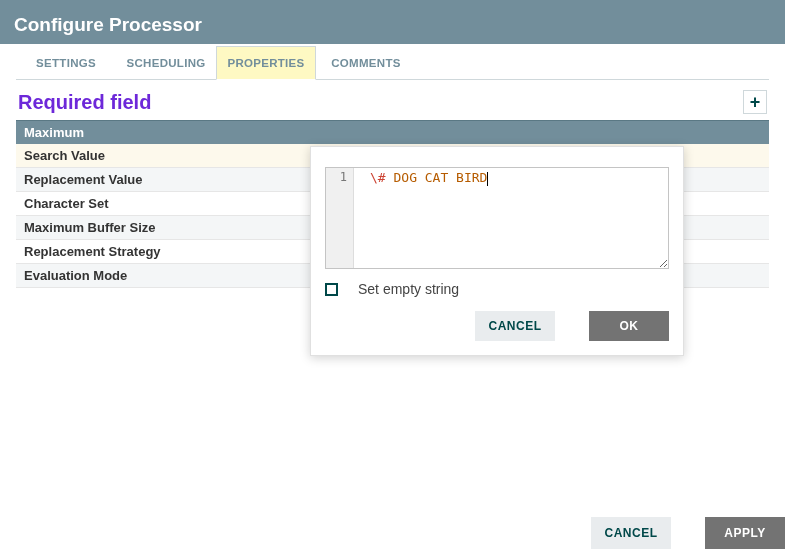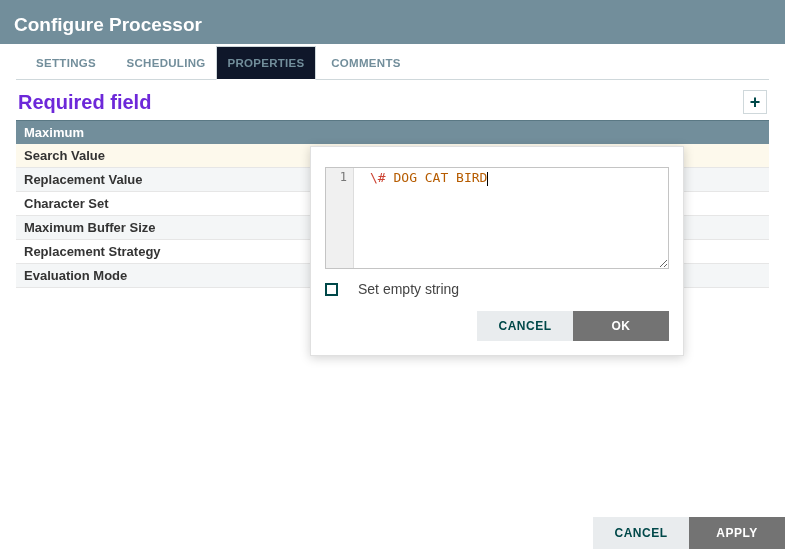--- a/index.html
+++ b/index.html
@@ -39,21 +39,21 @@
     letter-spacing: 0.3px;
     line-height: 32px;
     border: 1px solid transparent;
     border-bottom: none;
     cursor: pointer;
     position: relative;
   }
   .tab.active {
     border: 1px solid #cfd8db;
     border-bottom: 1px solid #fff;
-    background: #0f172a;
+    background: #fef9c3;
     border-top: 1px solid #cfd8db;
     z-index: 2;
     margin-bottom: -1px;
   }
   .tab.active::before{
     content:"";
   }
   .required-row {
     display: flex;
     align-items: center;
@@ -102,28 +102,29 @@
     position: absolute;
     bottom: 0;
     left: 0;
     right: 0;
     display: flex;
     justify-content: flex-end;
     gap: 0;
     padding: 0;
   }
   .btn {
-    width: 96px;
+    width: 80px;
     height: 32px;
     font-size: 12px;
     font-weight: 700;
     letter-spacing: 0.5px;
     border: none;
     cursor: pointer;
     text-align: center;
+    margin-left: 34px;
   }
   .btn.secondary { background: #e9ecee; color: #004849; }
   .btn.primary { background: #737373; color: #fff; }
 
   .popup {
     position: absolute;
     left: 310px;
     top: 146px;
     width: 374px;
     background: #fff;

